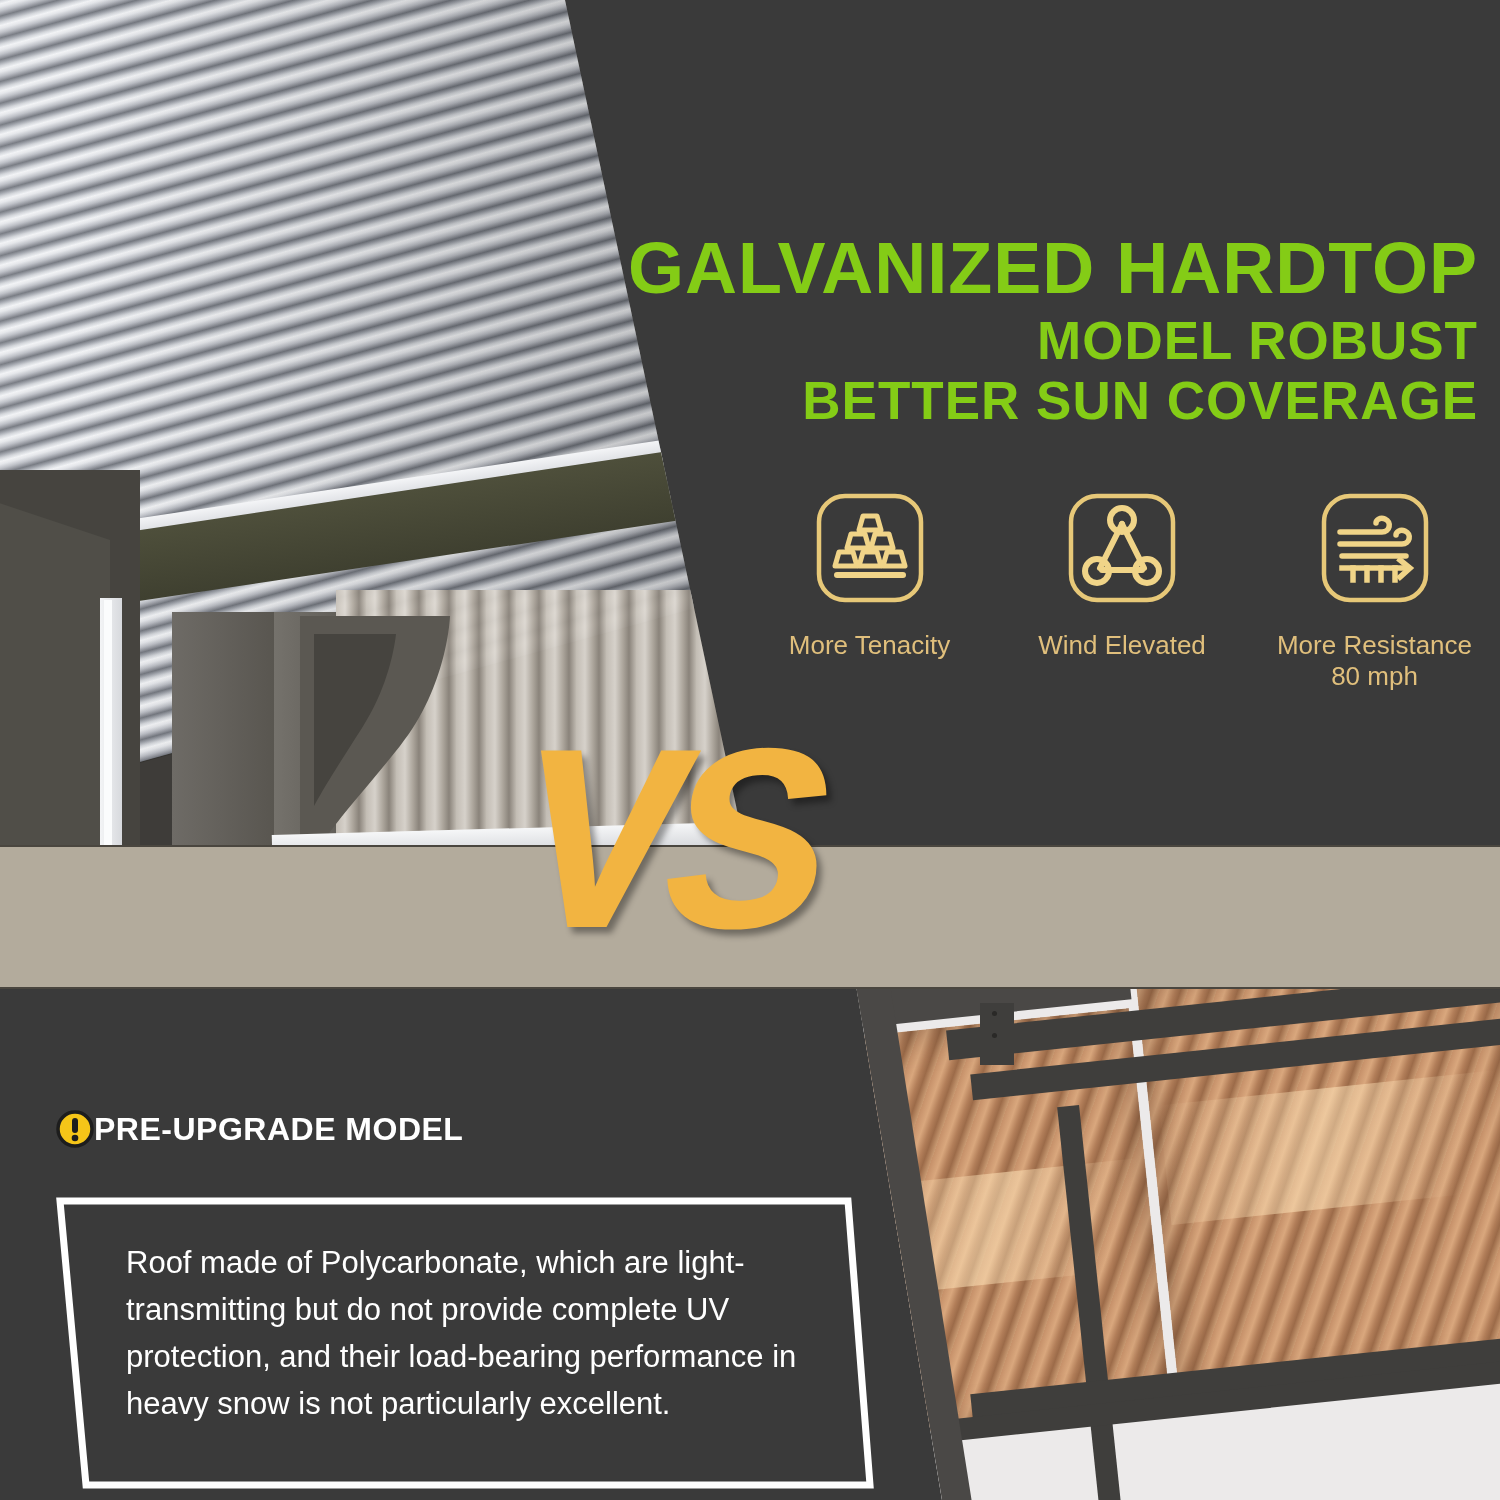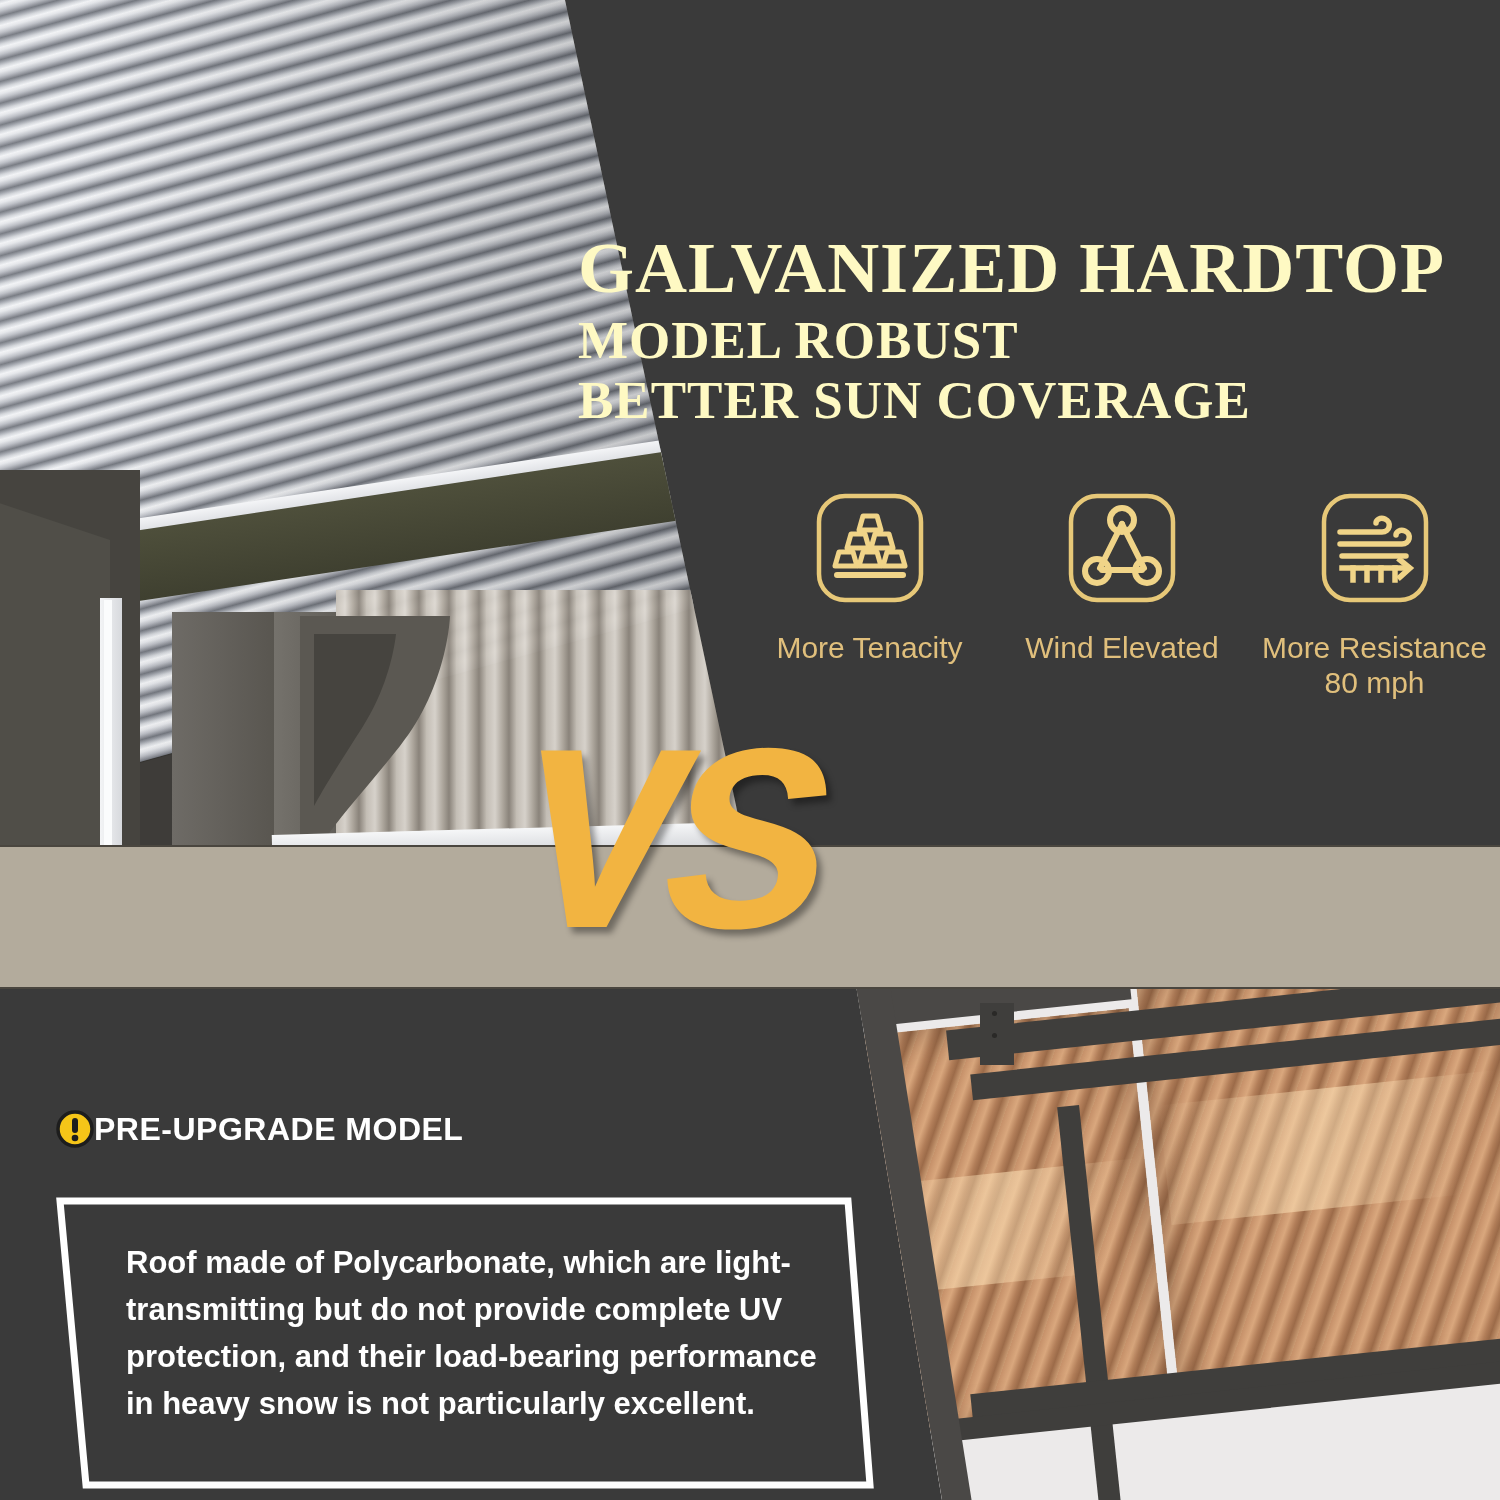--- a/index.html
+++ b/index.html
@@ -111,53 +111,52 @@
   .upgraded-row{
     position:absolute;right:32px;top:155px;display:flex;align-items:center;gap:4px;
   }
   .upgraded-txt{
     font-size:38px;font-weight:bold;color:#f0cf7a;letter-spacing:1px;
     font-family:"Liberation Sans",sans-serif;
   }
   .glove-icon{width:62px;height:58px;display:block;}
 
   .headline{
-    position:absolute;right:22px;top:232px;width:900px;
-    font-family:Liberation Serif, serif;color:#fef9c3;
+    position:absolute;right:22px;top:232px;width:900px;text-align:right;
+    font-family:Liberation Sans, sans-serif;color:#84cc16;
   }
   .h1{font-size:72px;font-weight:bold;letter-spacing:1px;line-height:1.02;}
   .h2{font-size:53px;font-weight:bold;letter-spacing:1px;line-height:1.12;margin-top:6px;}
   .h3{font-size:53px;font-weight:bold;letter-spacing:1px;line-height:1.12;}
 
   
   .features{
     position:absolute;left:752px;top:492px;width:740px;
     display:flex;justify-content:space-between;align-items:flex-start;
   }
   .feature{width:235px;display:flex;flex-direction:column;align-items:center;}
   .feat-icon{width:110px;height:112px;}
   .feat-label{
     margin-top:22px;text-align:center;color:#e0bf7c;
-    font-size:30px;line-height:1.18;font-family:"Liberation Sans",sans-serif;
+    font-size:26px;line-height:1.18;font-family:"Liberation Sans",sans-serif;
   }
 
   
   .pre-row{position:absolute;left:56px;top:1110px;display:flex;align-items:center;gap:0;}
   .warn-icon{width:38px;height:38px;display:block;}
   .pre-txt{
     font-size:32px;font-weight:bold;color:#ffffff;letter-spacing:.5px;
     font-family:"Liberation Sans",sans-serif;
   }
   .para-box{position:absolute;left:48px;top:1175px;width:830px;height:320px;}
   .para-box svg{position:absolute;left:0;top:0;}
   .para-text{
     position:absolute;left:78px;top:64px;width:700px;
     color:#ffffff;font-size:31px;line-height:1.52;
     font-family:"Liberation Sans",sans-serif;
-    font-weight:bold;
   }
 </style>
 </head>
 <body>
 
 <div id="poster">
 
   <div class="photo-top">
     <div class="pt-sky"></div>
     <div class="pt-roof">

